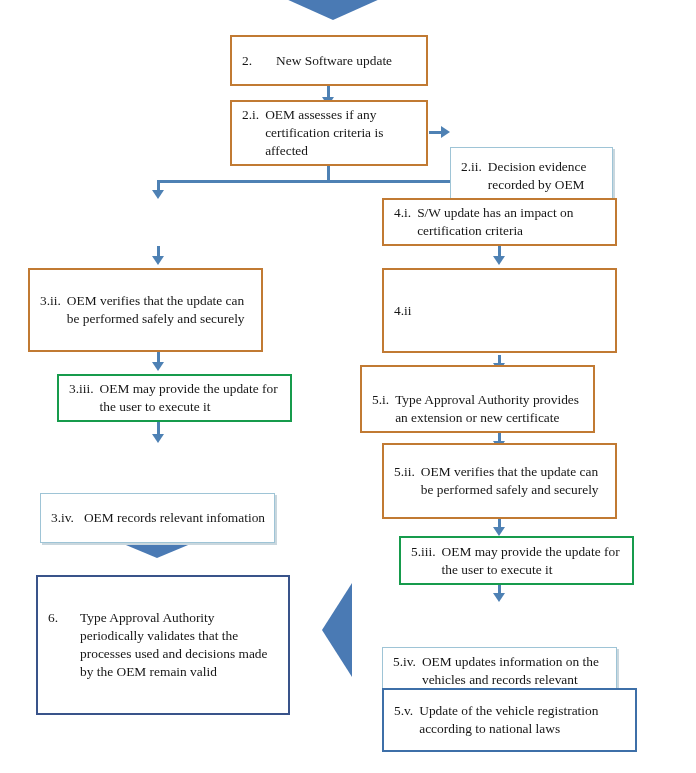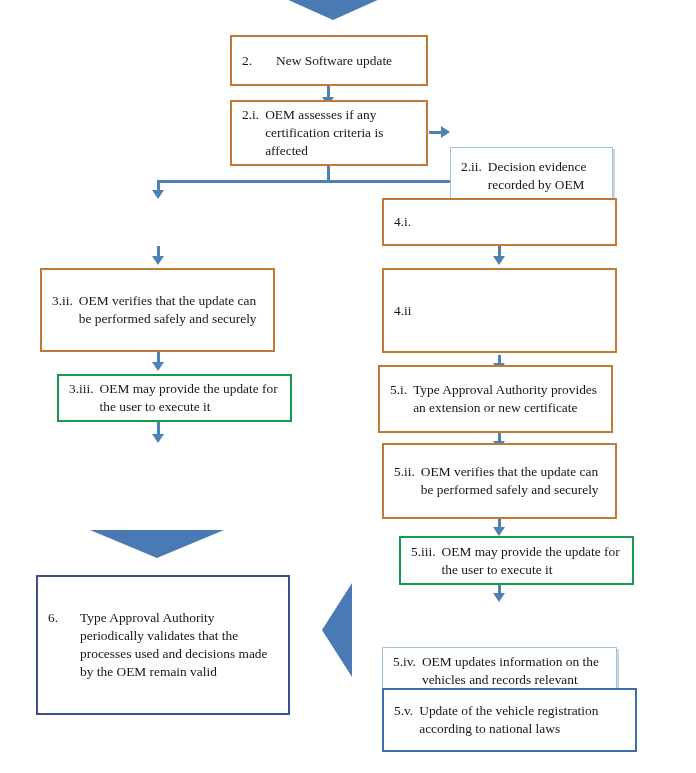--- a/index.html
+++ b/index.html
@@ -158,48 +158,55 @@
   </div>
 
   <div class="node bd-lightblue" style="left:450px; top:103px; width:163px; height:58px;">
     <div class="body">
       <span class="num">2.ii.</span>
       <span class="txt">Decision evidence recorded by OEM</span>
     </div>
   </div>
 
 
-  <div class="node bd-orange" style="left:40px; top:268px; width:235px; height:84px;">
+  <div class="node bd-orange" style="left:28px; top:268px; width:235px; height:84px;">
     <div class="body">
       <span class="num">3.ii.</span>
       <span class="txt">OEM verifies that the update can be performed safely and securely</span>
     </div>
   </div>
 
   <div class="node bd-green" style="left:40px; top:374px; width:235px; height:48px;">
     <div class="body">
       <span class="num">3.iii.</span>
       <span class="txt">OEM may provide the update for the user to execute it</span>
     </div>
   </div>
 
+  <div class="node bd-lightblue" style="left:40px; top:449px; width:235px; height:50px;">
+    <div class="body">
+      <span class="num">3.iv.</span>
+      <span class="txt" style="padding-left:4px;">OEM records relevant infomation</span>
+    </div>
+  </div>
 
   <div class="node bd-orange" style="left:382px; top:198px; width:235px; height:48px;">
     <div class="body">
       <span class="num">4.i.</span>
+      <span class="txt">S/W update has an impact on certification criteria</span>
     </div>
   </div>
 
   <div class="node bd-orange" style="left:382px; top:268px; width:235px; height:85px;">
     <div class="body">
       <span class="num">4.ii</span>
     </div>
   </div>
 
-  <div class="node bd-orange" style="left:378px; top:365px; width:235px; height:68px;">
+  <div class="node bd-orange" style="left:360px; top:365px; width:235px; height:68px;align-items:flex-end;">
     <div class="body">
       <span class="num">5.i.</span>
       <span class="txt">Type Approval Authority provides an extension or new certificate</span>
     </div>
   </div>
 
   <div class="node bd-orange" style="left:382px; top:443px; width:235px; height:76px;">
     <div class="body">
       <span class="num">5.ii.</span>
       <span class="txt">OEM verifies that the update can be performed safely and securely</span>

